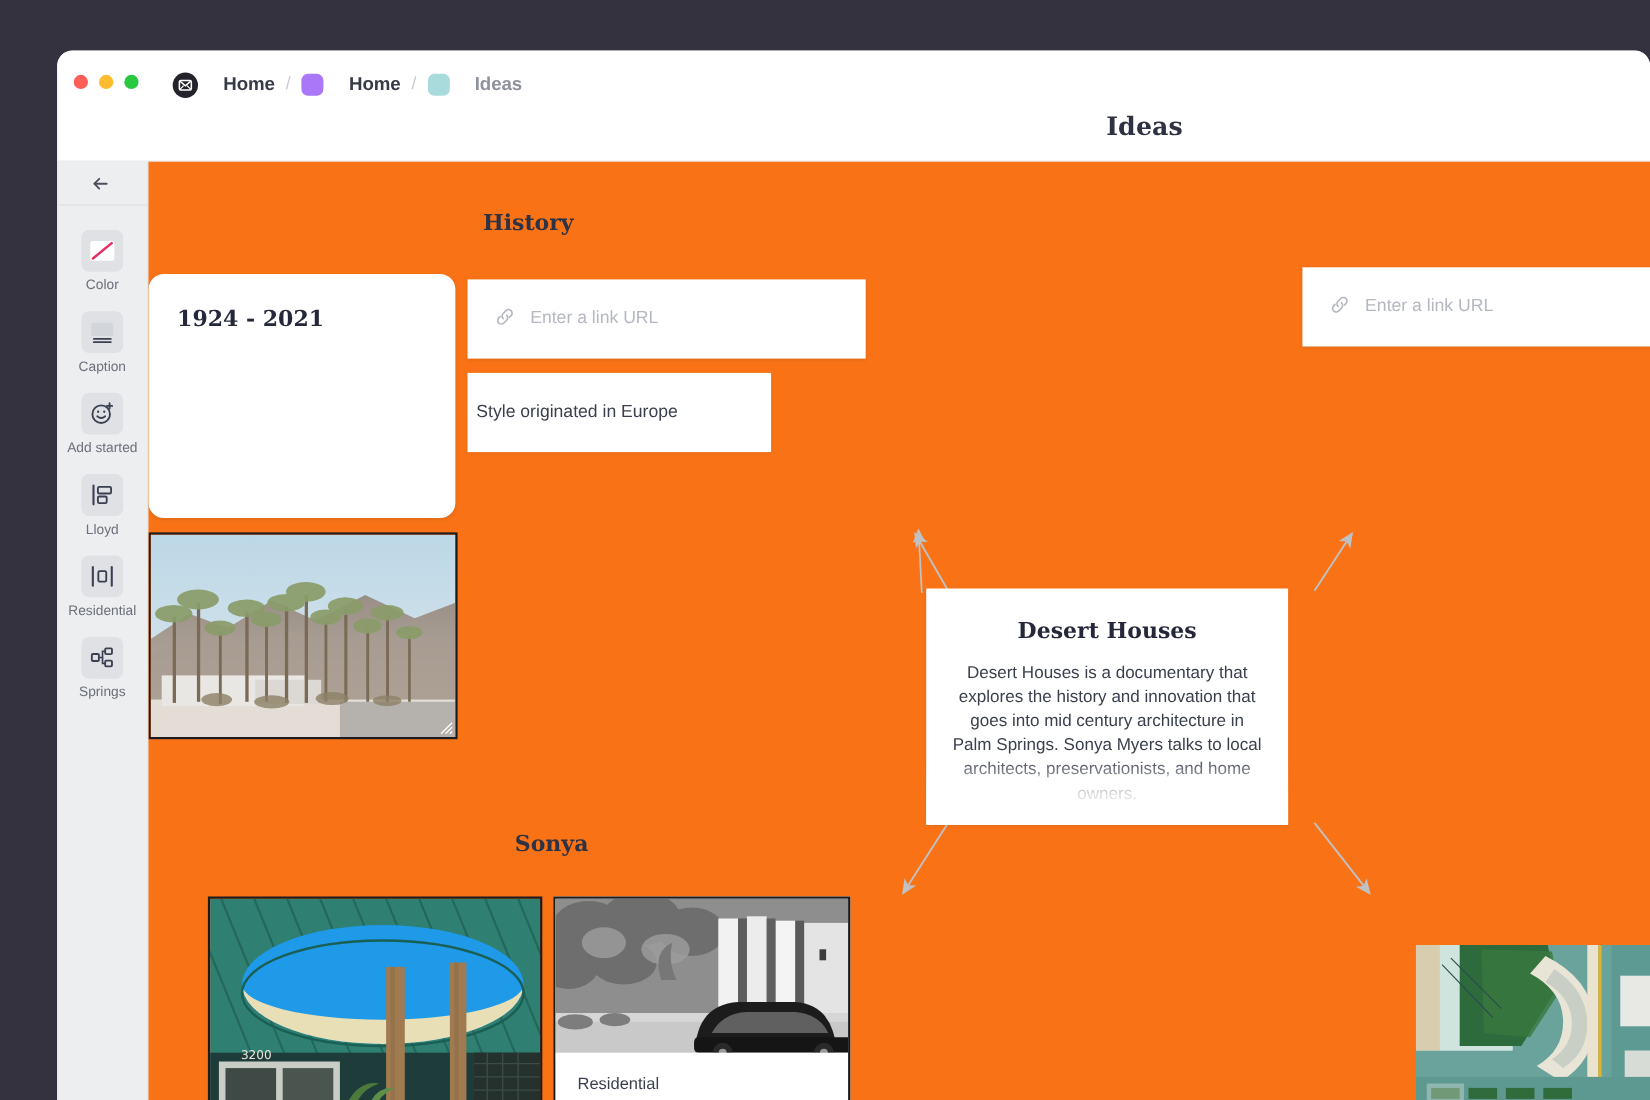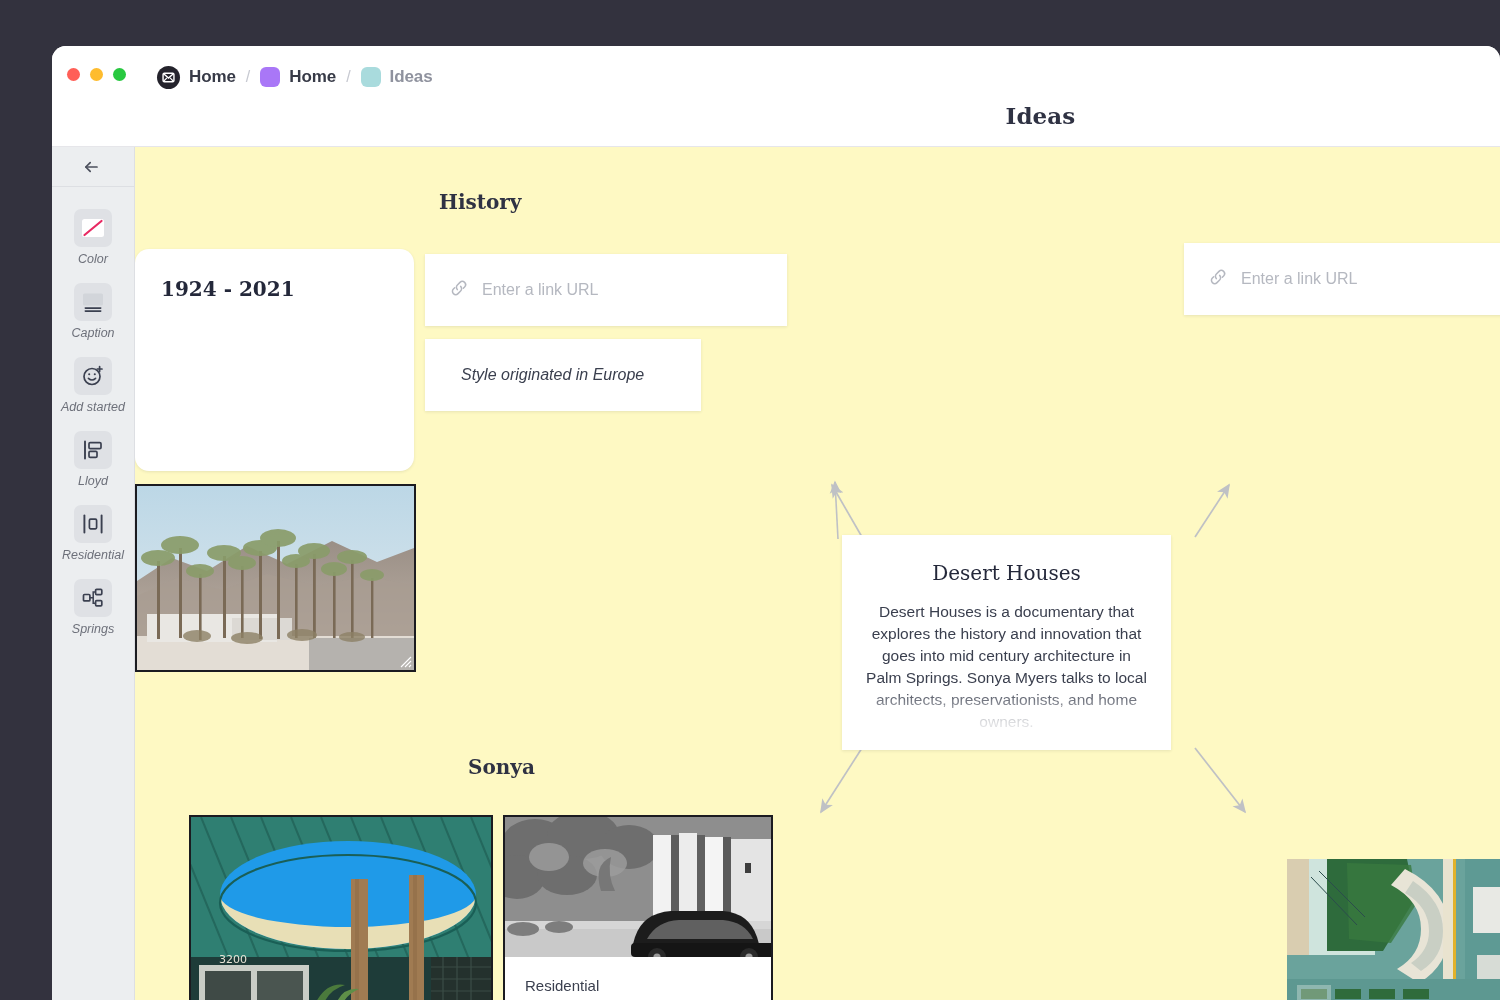--- a/index.html
+++ b/index.html
@@ -44,21 +44,21 @@
   .dot.yellow { background: #febc2e; }
   .dot.green { background: #28c840; }
 
   .breadcrumb {
     position: absolute;
     left: 105px; top: 18px;
     display: flex; align-items: center; gap: 9px;
     height: 26px;
   }
   .bc-home {
-    display: flex; align-items: center; gap: 9px;
+    display: flex; align-items: center; gap: 23px;
   }
   .home-badge {
     width: 23px; height: 23px; border-radius: 50%;
     background: #24232c;
     display: flex; align-items: center; justify-content: center;
   }
   .bc-label {
     font-size: 17px; font-weight: bold; color: #373a47;
     letter-spacing: -0.1px;
   }
@@ -85,21 +85,21 @@
     height: 853px;
     display: flex;
   }
 
   
   .toolbar {
     width: 83px;
     flex: 0 0 83px;
     background: #eceef0;
     border-right: 1px solid #dddfe3;
-    display: flex; flex-direction: column; align-items: center; font-style: italic;
+    display: flex; flex-direction: column; align-items: center;
   }
   .tb-back {
     width: 100%; height: 40px;
     display: flex; align-items: center; justify-content: center;
     border-bottom: 1px solid #dddfe3;
   }
   .tb-back svg { display: block; }
   .tb-items { padding-top: 22px; width: 100%; }
   .tb-item {
     width: 100%;
@@ -113,21 +113,21 @@
   }
   .tb-label {
     margin-top: 5px;
     font-size: 12.5px; color: #6d707a; white-space: nowrap;
   }
 
   
   .canvas {
     flex: 1 1 auto;
     position: relative;
-    background: #fef9c3;
+    background: #f97316;
     overflow: hidden;
   }
 
   .section-heading {
     position: absolute;
     font-family: "DejaVu Serif", "Liberation Serif", serif;
     font-size: 20px; font-weight: bold; color: #2f3243;
   }
 
   .card {
@@ -148,29 +148,29 @@
   .link-card {
     display: flex; align-items: center; gap: 13px;
     padding: 0 24px;
   }
   .link-placeholder {
     font-size: 16px; color: #b5b8c0;
   }
 
   .plain-card {
     display: flex; align-items: center;
-    padding: 0 36px;
-    font-size: 16px; color: #3a3f4e; font-style: italic;
+    padding: 0 8px;
+    font-size: 16px; color: #3a3f4e;
   }
 
   
   .dh-card { padding: 26px 24px 0 24px; text-align: center; }
   .dh-title {
     font-family: "DejaVu Serif", "Liberation Serif", serif;
-    font-size: 20px; font-weight: normal; color: #24283a;
+    font-size: 20px; font-weight: bold; color: #24283a;
     margin-bottom: 16px;
   }
   .dh-body {
     font-size: 15.5px; line-height: 1.42; color: #3a3f4e;
     position: relative;
   }
   .dh-fade {
     position: absolute; left: 0; right: 0; bottom: 0; height: 62px;
     background: linear-gradient(to bottom, rgba(255,255,255,0) 0%, rgba(255,255,255,0.82) 55%, #fff 100%);
     pointer-events: none;

